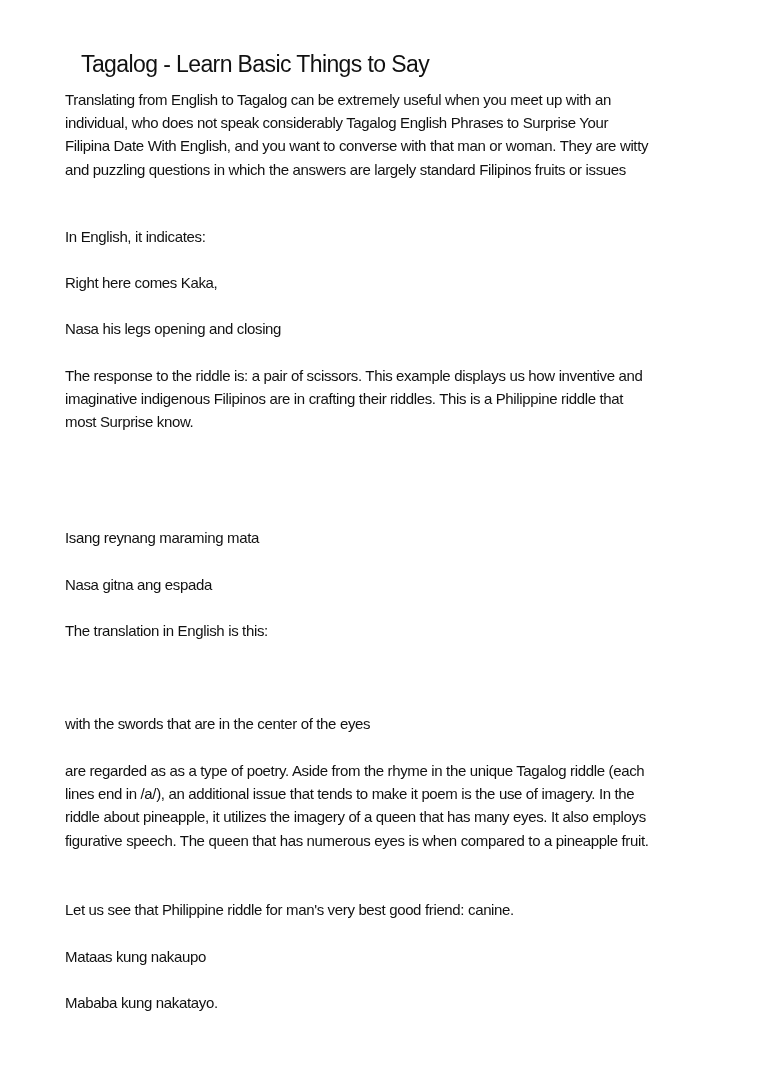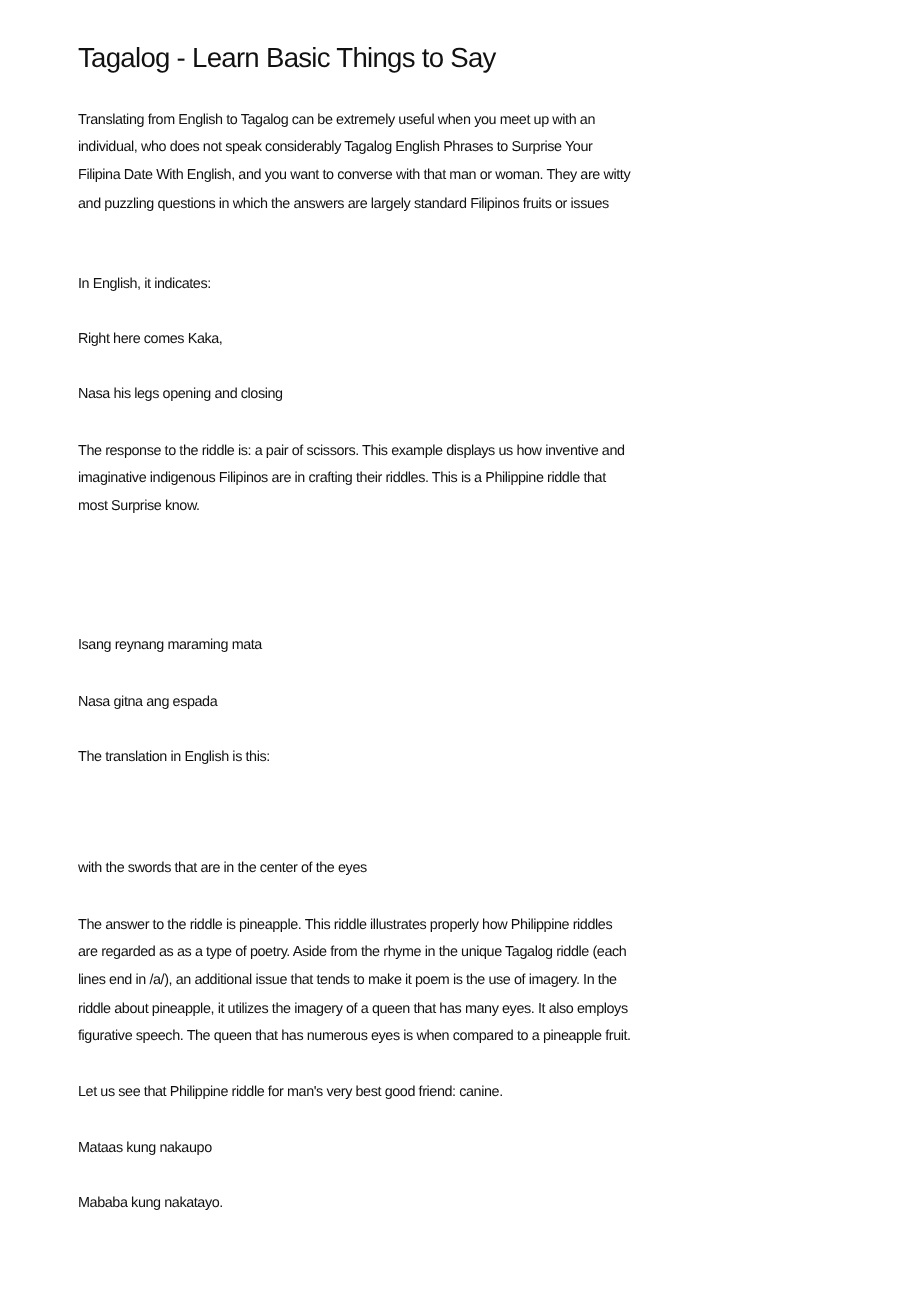--- a/index.html
+++ b/index.html
@@ -5,25 +5,25 @@
   html, body { margin: 0; padding: 0; background: #ffffff; }
   body { width: 768px; height: 1087px; position: relative; overflow: hidden; }
   .page {
     position: absolute; left: 0; top: 0; width: 768px; height: 1087px;
     background: #ffffff; color: #111111;
     font-family: "Liberation Sans", sans-serif;
   }
   .title {
     position: absolute; left: 65px; top: 34px;
     font-size: 23px; line-height: 28px; letter-spacing: -0.6px;
-    margin: 0; font-weight: normal; white-space: nowrap; text-align: right;
+    margin: 16px; font-weight: normal; white-space: nowrap; text-align: right;
   }
   .para {
     position: absolute; left: 65px; width: 650px;
-    font-size: 12px; line-height: 23.2px; letter-spacing: -0.35px;
+    font-size: 15px; line-height: 23.2px; letter-spacing: -0.35px;
     margin: 0; white-space: nowrap;
   }
   .para span.line { display: block; }
 </style>
 </head>
 <body>
 
 <div class="page">
   <h1 class="title">Tagalog - Learn Basic Things to Say</h1>
 
@@ -64,21 +64,20 @@
   <p class="para" style="top:619px">
     <span class="line">The translation in English is this:</span>
   </p>
 
 
   <p class="para" style="top:712px">
     <span class="line">with the swords that are in the center of the eyes</span>
   </p>
 
   <p class="para" style="top:759px">
-    <span class="line">The answer to the riddle is pineapple. This riddle illustrates properly how Philippine riddles</span>
     <span class="line">are regarded as as a type of poetry. Aside from the rhyme in the unique Tagalog riddle (each</span>
     <span class="line">lines end in /a/), an additional issue that tends to make it poem is the use of imagery. In the</span>
     <span class="line">riddle about pineapple, it utilizes the imagery of a queen that has many eyes. It also employs</span>
     <span class="line">figurative speech. The queen that has numerous eyes is when compared to a pineapple fruit.</span>
   </p>
 
   <p class="para" style="top:898px">
     <span class="line">Let us see that Philippine riddle for man's very best good friend: canine.</span>
   </p>
 

